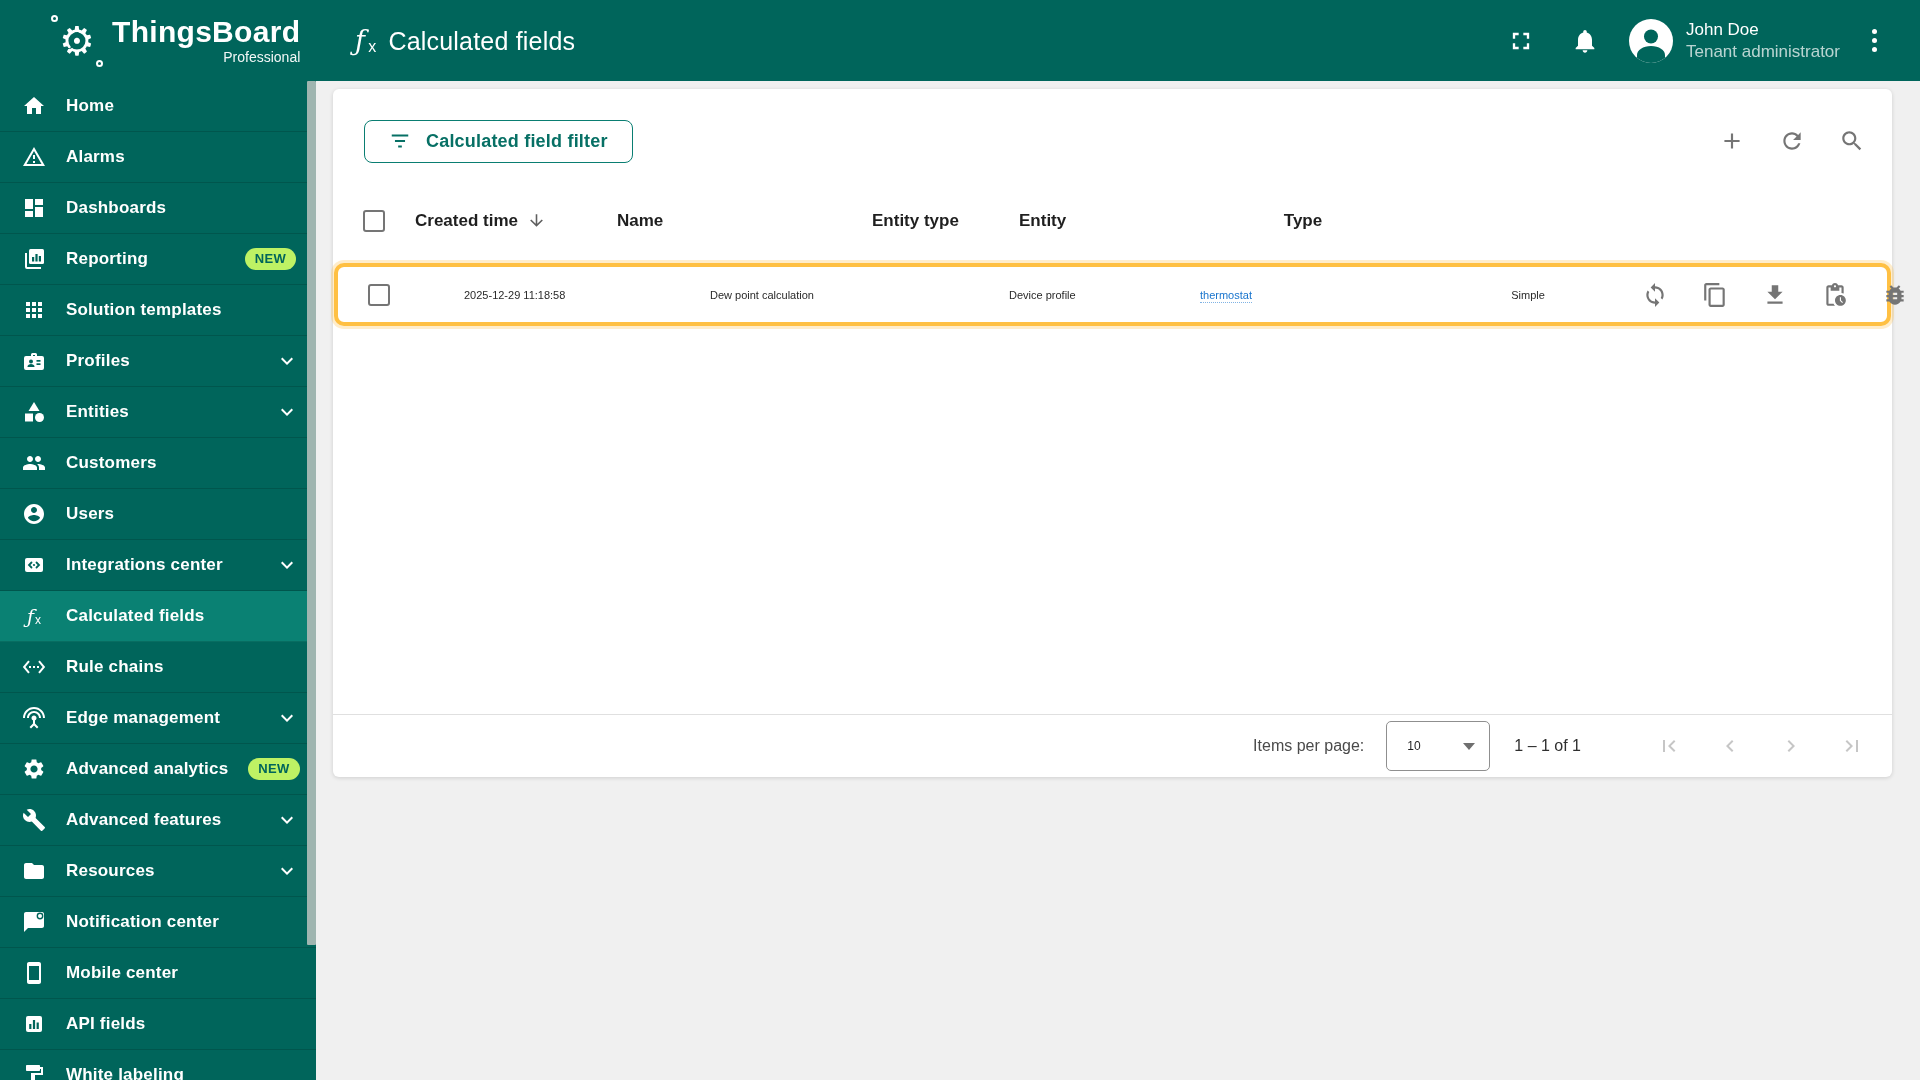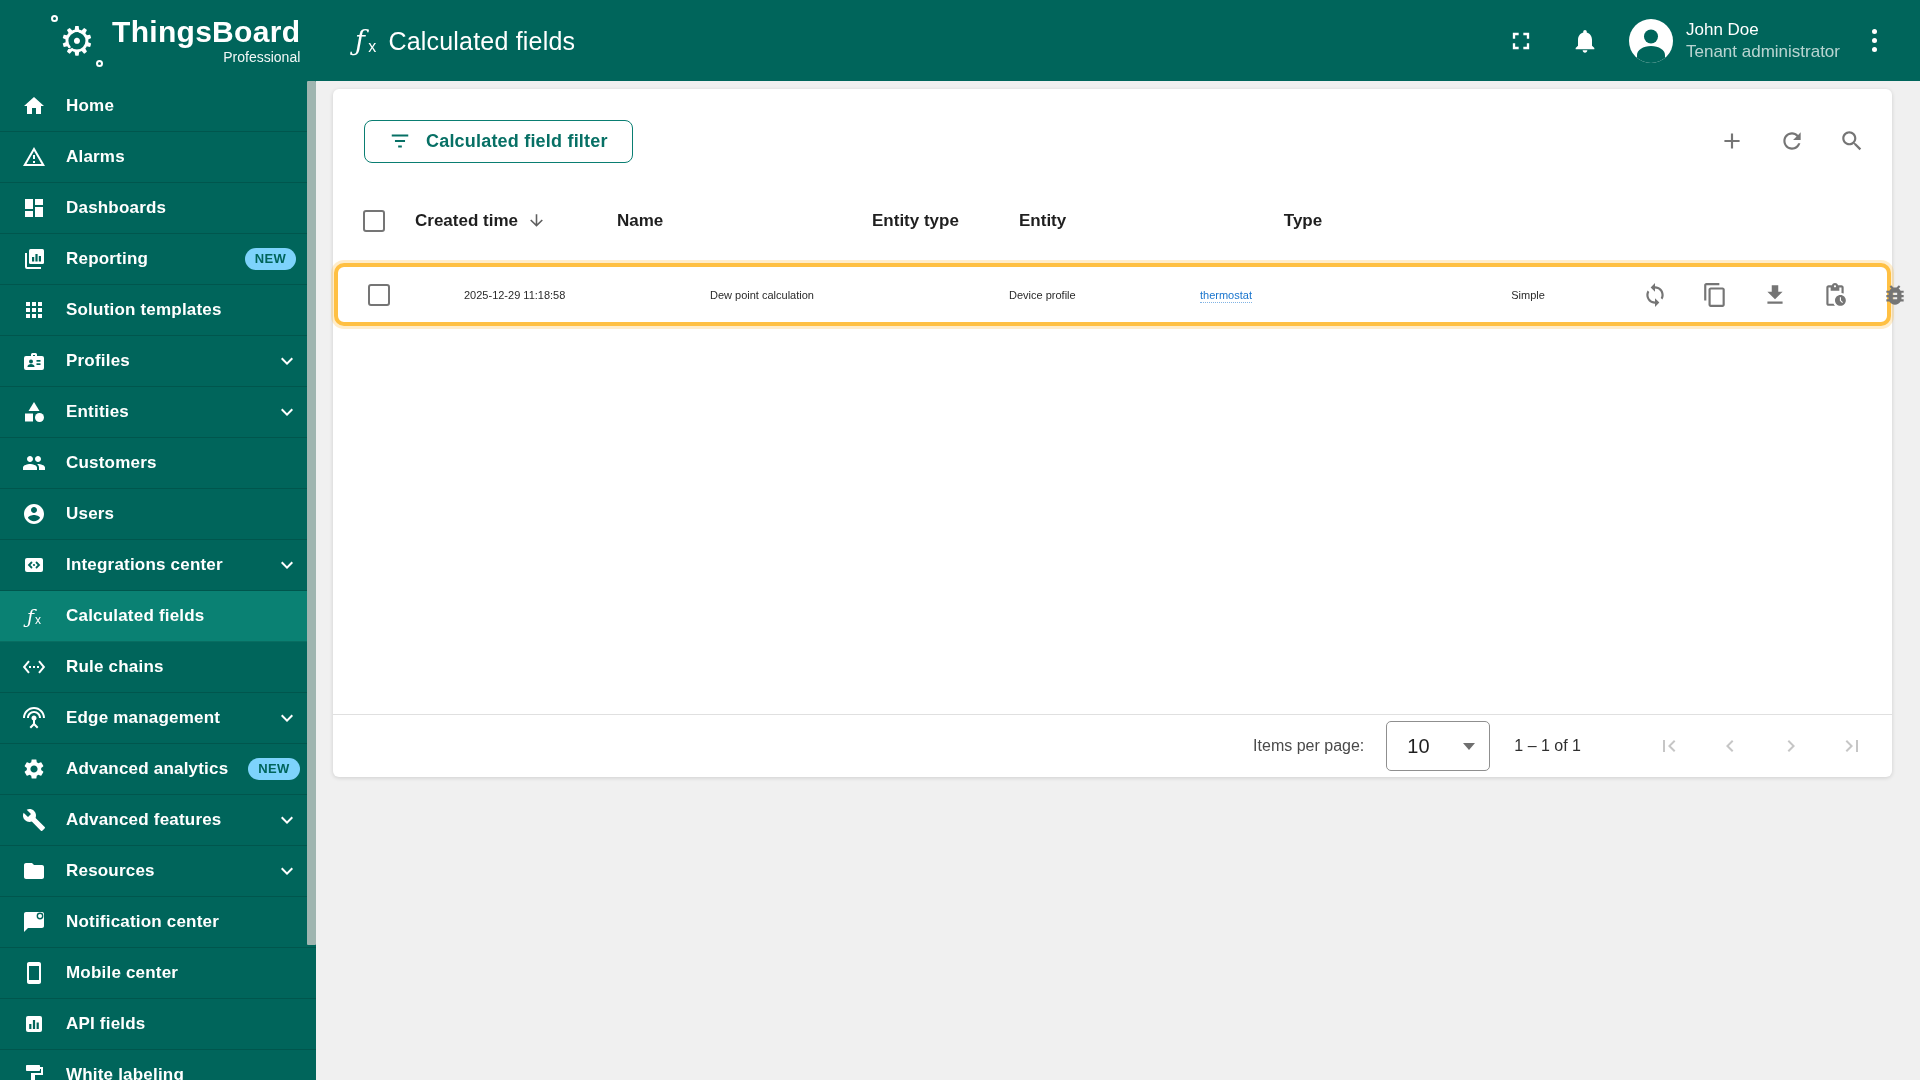--- a/index.html
+++ b/index.html
@@ -50,21 +50,21 @@
     height:51px; display:flex; align-items:center; padding:0 15px 0 22px; gap:20px;
     border-bottom:1px solid rgba(0,0,0,.15); color:#fff; cursor:pointer;
   }
   .nav-item.active { background:#0A8173; }
   .nav-icon { width:24px; height:24px; flex:none; }
   .nav-fx { font-size:15px; width:24px; flex:none; text-align:center; }
   .nav-fx .fx-glyph { font-size:19px; margin-right:1px; }
   .nav-fx .fx-x { font-size:12px; top:1px; margin:0; }
   .nav-label { flex:1; font-size:17px; font-weight:600; letter-spacing:.2px; white-space:nowrap; }
   .badge {
-    background:#7dd3fc; color:#00655B; font-size:13px; font-weight:700;
+    background:#bef264; color:#00655B; font-size:13px; font-weight:700;
     padding:3px 10px 4px; border-radius:12px; margin-right:5px; letter-spacing:.3px;
   }
   .chevron { width:24px; height:24px; margin-right:2px; flex:none; }
 
   
   .content { position:absolute; left:316px; top:81px; width:1604px; height:721px; background:#F0F0F0; }
   .card {
     position:absolute; left:17px; top:8px; right:28px; bottom:25px;
     background:#fff; border-radius:6px; box-shadow:0 1px 4px rgba(0,0,0,.14);
   }
@@ -103,21 +103,21 @@
   
   .paginator {
     position:absolute; left:0; right:0; bottom:0; height:63px;
     border-top:1px solid #E0E0E0; display:flex; align-items:center; justify-content:flex-end;
     padding-right:28px; font-size:16px; color:#3c3c3c;
   }
   .ipp-label { color:#4a4a4a; }
   .page-size-select {
     width:104px; height:50px; border:1px solid #8F8F8F; border-radius:5px;
     display:flex; align-items:center; padding:0 14px 0 20px; margin:0 24px 0 22px;
-    cursor:pointer; background:#fff; font-size:20px; color:#1f1f1f;
+    cursor:pointer; background:#fff; font-size:12px; color:#1f1f1f;
   }
   .select-caret { margin-left:auto; width:0; height:0; border-left:6px solid transparent; border-right:6px solid transparent; border-top:7px solid #6f6f6f; }
   .range-label { margin-right:76px; color:#2f2f2f; }
   .pager-icons { display:flex; align-items:center; gap:37px; }
   .pager-btn { width:24px; height:24px; color:#C6C6C6; }
 </style>
 </head>
 <body>
 
 <div class="header">

